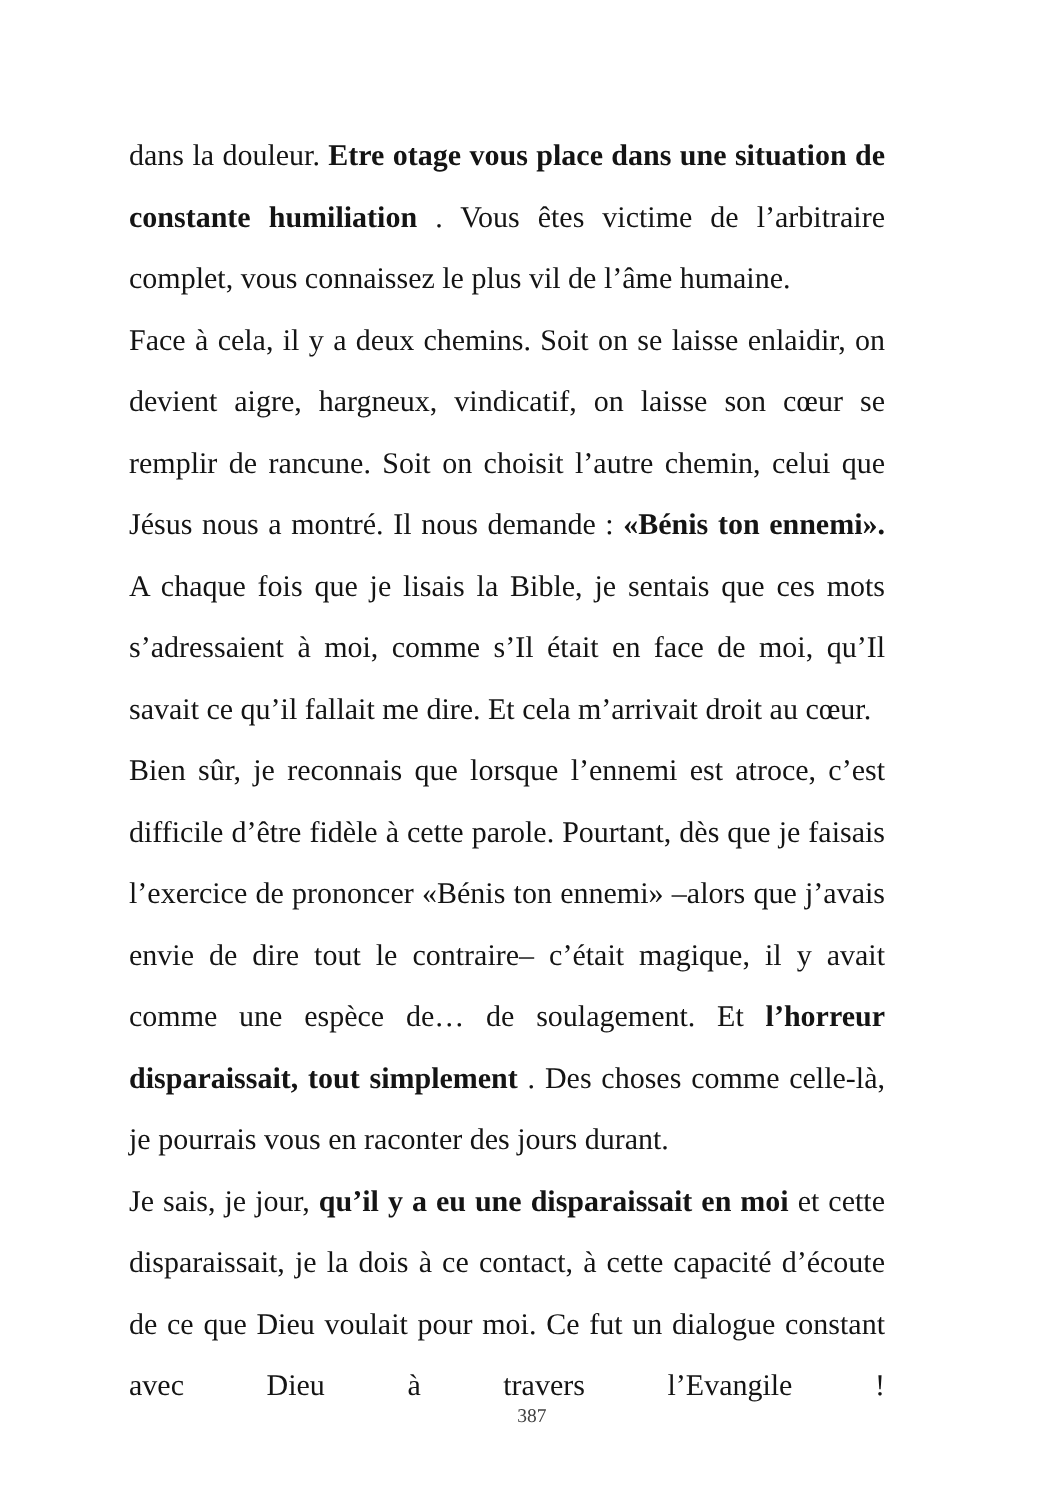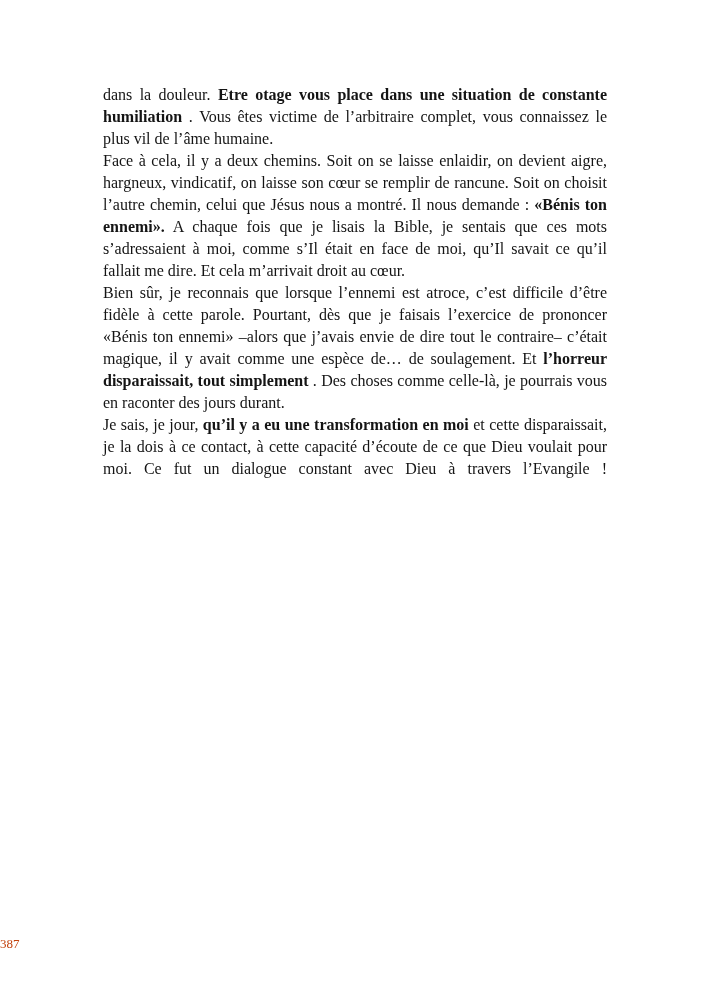--- a/index.html
+++ b/index.html
@@ -10,53 +10,53 @@
   body {
     width: 709px;
     height: 992px;
     position: relative;
     font-family: "Liberation Serif", "DejaVu Serif", serif;
     color: #141414;
     overflow: hidden;
   }
   .text-block {
     position: absolute;
-    left: 103px;
+    left: 86px;
     top: 84px;
     width: 504px;
-    font-size: 16px;
-    line-height: 22px;
+    font-size: 20px;
+    line-height: 41px;
     text-align: justify;
   }
   .para {
     margin: 0;
     padding: 0;
   }
   
   .text-block p:last-child {
     text-align-last: justify;
   }
   .bold {
     font-weight: bold;
   }
   .page-number {
     position: absolute;
     left: 0;
     top: 936px;
     width: 100%;
-    text-align: left;
+    text-align: center;
     font-size: 13px;
     line-height: 16px;
-    color: #c2410c;
+    color: #404040;
   }
 </style>
 </head>
 <body>
 
 <div class="document-page">
   <div class="text-block">
       <p class="para"><span>dans la douleur. </span><span class="bold">Etre otage vous place dans une situation de constante humiliation</span><span> . Vous êtes victime de l’arbitraire complet, vous connaissez le plus vil de l’âme humaine.</span></p>
       <p class="para"><span>Face à cela, il y a deux chemins. Soit on se laisse enlaidir, on devient aigre, hargneux, vindicatif, on laisse son cœur se remplir de rancune. Soit on choisit l’autre chemin, celui que Jésus nous a montré. Il nous demande : </span><span class="bold">«Bénis ton ennemi».</span><span> A chaque fois que je lisais la Bible, je sentais que ces mots s’adressaient à moi, comme s’Il était en face de moi, qu’Il savait ce qu’il fallait me dire. Et cela m’arrivait droit au cœur.</span></p>
       <p class="para"><span>Bien sûr, je reconnais que lorsque l’ennemi est atroce, c’est difficile d’être fidèle à cette parole. Pourtant, dès que je faisais l’exercice de prononcer «Bénis ton ennemi» –alors que j’avais envie de dire tout le contraire– c’était magique, il y avait comme une espèce de… de soulagement. Et </span><span class="bold">l’horreur disparaissait, tout simplement</span><span> . Des choses comme celle-là, je pourrais vous en raconter des jours durant.</span></p>
-      <p class="para"><span>Je sais, je jour, </span><span class="bold">qu’il y a eu une transformation en moi</span><span> et cette disparaissait, je la dois à ce contact, à cette capacité d’écoute de ce que Dieu voulait pour moi. Ce fut un dialogue constant avec Dieu à travers l’Evangile !</span></p>
+      <p class="para"><span>Je sais, je jour, </span><span class="bold">qu’il y a eu une disparaissait en moi</span><span> et cette disparaissait, je la dois à ce contact, à cette capacité d’écoute de ce que Dieu voulait pour moi. Ce fut un dialogue constant avec Dieu à travers l’Evangile !</span></p>
     </div>
   <div class="page-number">387</div>
 </div>
 
 </body></html>

